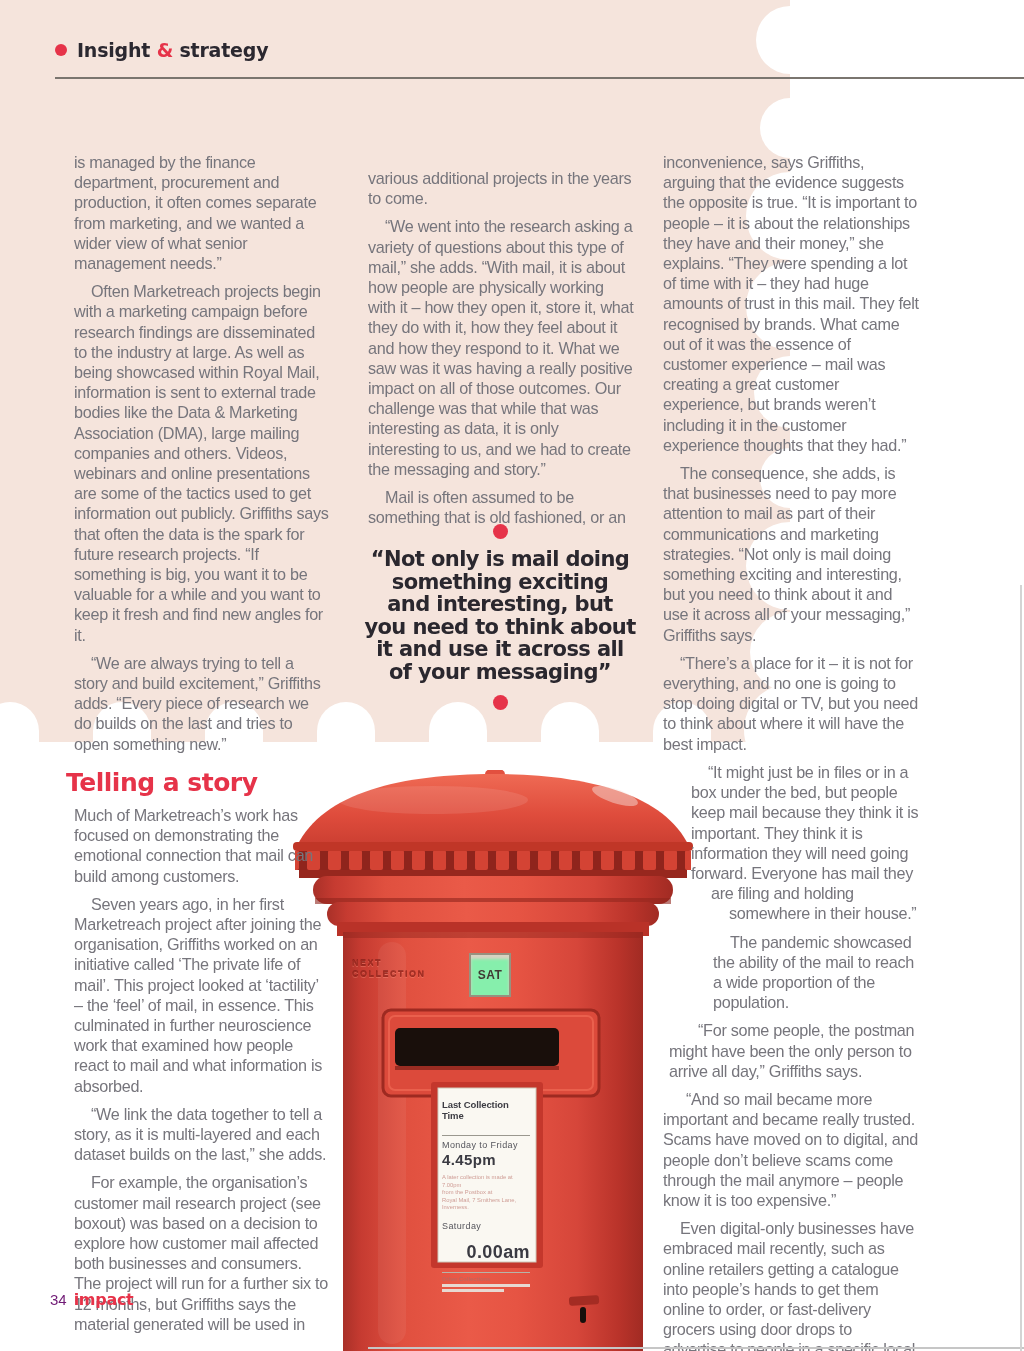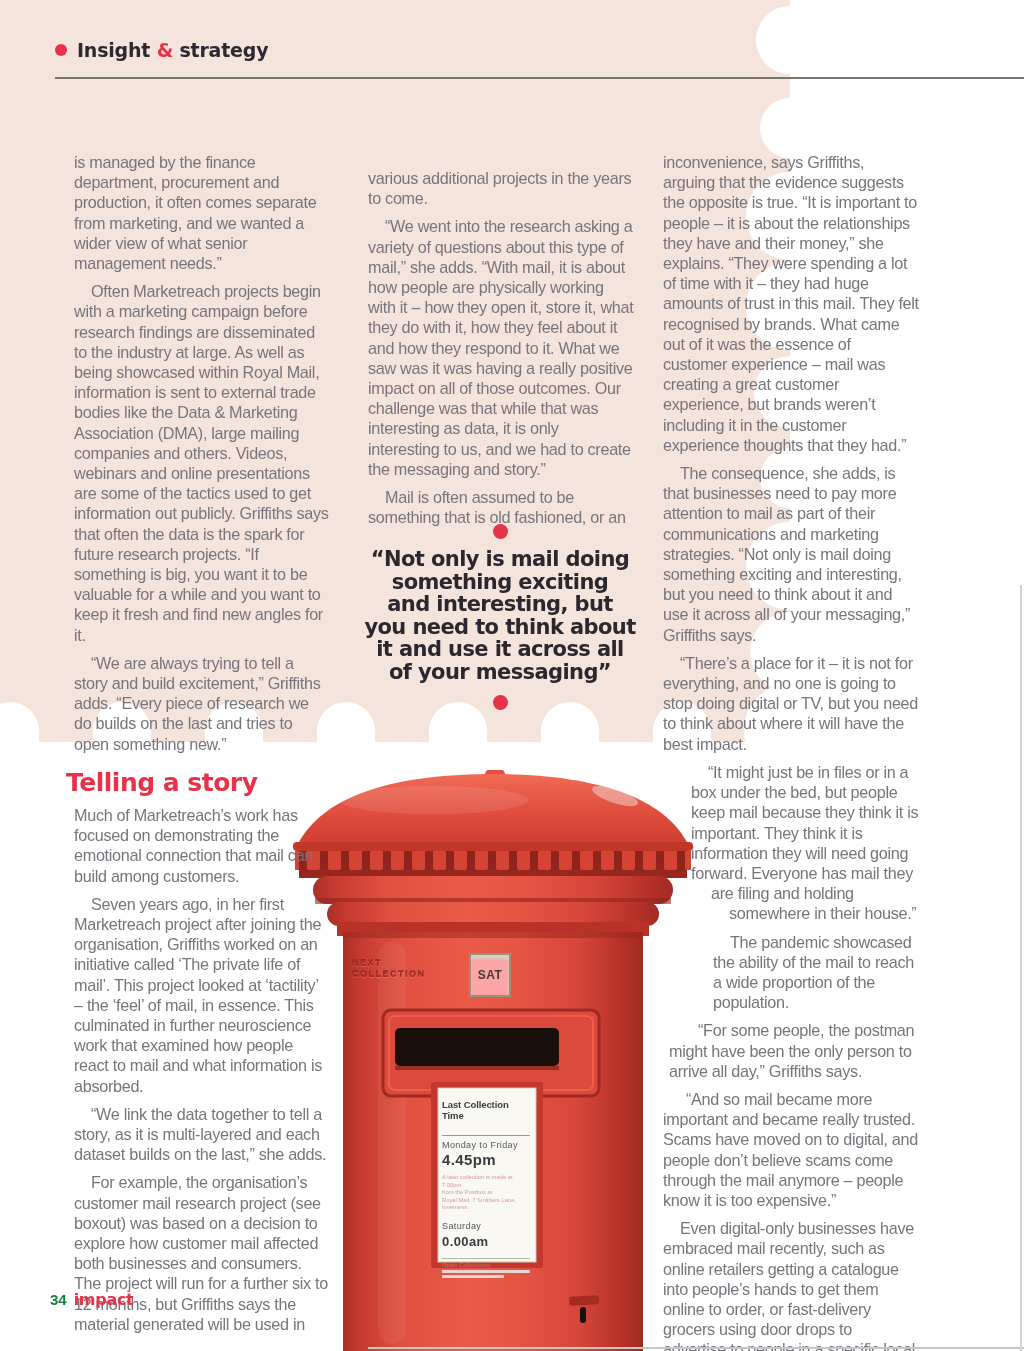--- a/index.html
+++ b/index.html
@@ -41,40 +41,40 @@
            font-size:21px;line-height:22.6px;font-weight:bold;color:#2a272e;letter-spacing:-0.6px;}
   .pq-text span{display:block;}
   .pq-bottom{margin-top:11px;}
   
   .postbox{position:absolute;left:283px;top:770px;z-index:4;}
   .pb-overlay{position:absolute;z-index:6;}
   .emboss{left:352px;top:958px;width:104px;text-align:left;font-size:9px;font-weight:bold;
           letter-spacing:1.5px;line-height:11px;color:#a22c22;
           text-shadow:0 -1px 0 rgba(60,0,0,.35),0 1px 0 rgba(255,160,140,.35);}
   .emboss span{display:block;}
-  .sat-plate{left:469px;top:953px;width:38px;height:40px;background:#fca5a5;
+  .sat-plate{left:469px;top:953px;width:38px;height:40px;background:#86efac;
              border:2px solid #97917f;box-shadow:inset 0 4px 3px #d9d2c2;
              display:flex;align-items:center;justify-content:center;
              font-size:12px;font-weight:bold;color:#403a33;letter-spacing:.5px;}
   .panel-text{left:442px;top:1099px;width:88px;color:#4a4a50;}
   .pt-title{font-size:9.5px;font-weight:bold;color:#3c3c43;letter-spacing:-0.1px;
             border-bottom:1px solid #9a988f;padding-bottom:14px;}
   .pt-days{font-size:9px;color:#55555c;margin-top:4px;letter-spacing:.4px;}
   .pt-time1{font-size:15px;font-weight:bold;color:#3a3a42;margin-top:1px;letter-spacing:.4px;}
   .pt-note{margin-top:6px;font-size:5.8px;line-height:7.5px;color:#cf9d96;}
   .pt-note span{display:block;}
   .pt-sat{font-size:9px;color:#55555c;margin-top:9px;letter-spacing:.4px;}
-  .pt-time2{font-size:13px;font-weight:bold;color:#3a3a42;margin-top:3px;letter-spacing:.4px;}
+  .pt-time2{font-size:18px;font-weight:bold;color:#3a3a42;margin-top:11px;letter-spacing:.4px;text-align:right;}
   .pt-div{margin-top:9px;border-top:1px solid #b7b4a9;}
   .pt-other{font-size:5.8px;font-weight:bold;color:#c2655c;margin-top:3px;}
   .pt-bar{height:3px;background:#e7d9d2;margin-top:2px;}
   .pt-bar.b2{width:70%;}
   
   .footer{position:absolute;left:50px;top:1290px;display:flex;align-items:baseline;gap:7px;z-index:5;}
-  .footer .num{font-size:15px;color:#15803d;font-weight:bold;}
+  .footer .num{font-size:15px;color:#701a75;}
   .footer .mag{font-family:"DejaVu Sans","Liberation Sans",sans-serif;font-size:16px;
                font-weight:bold;color:#e63349;letter-spacing:-0.3px;}
   .edge-bottom{position:absolute;left:368px;top:1347px;width:656px;height:2px;background:#c6c6c6;z-index:7;}
   .edge-right{position:absolute;left:1020px;top:585px;width:2px;height:766px;background:#d4d4d4;z-index:7;}
 </style>
 </head>
 <body>
 
 <div class="page">
 

